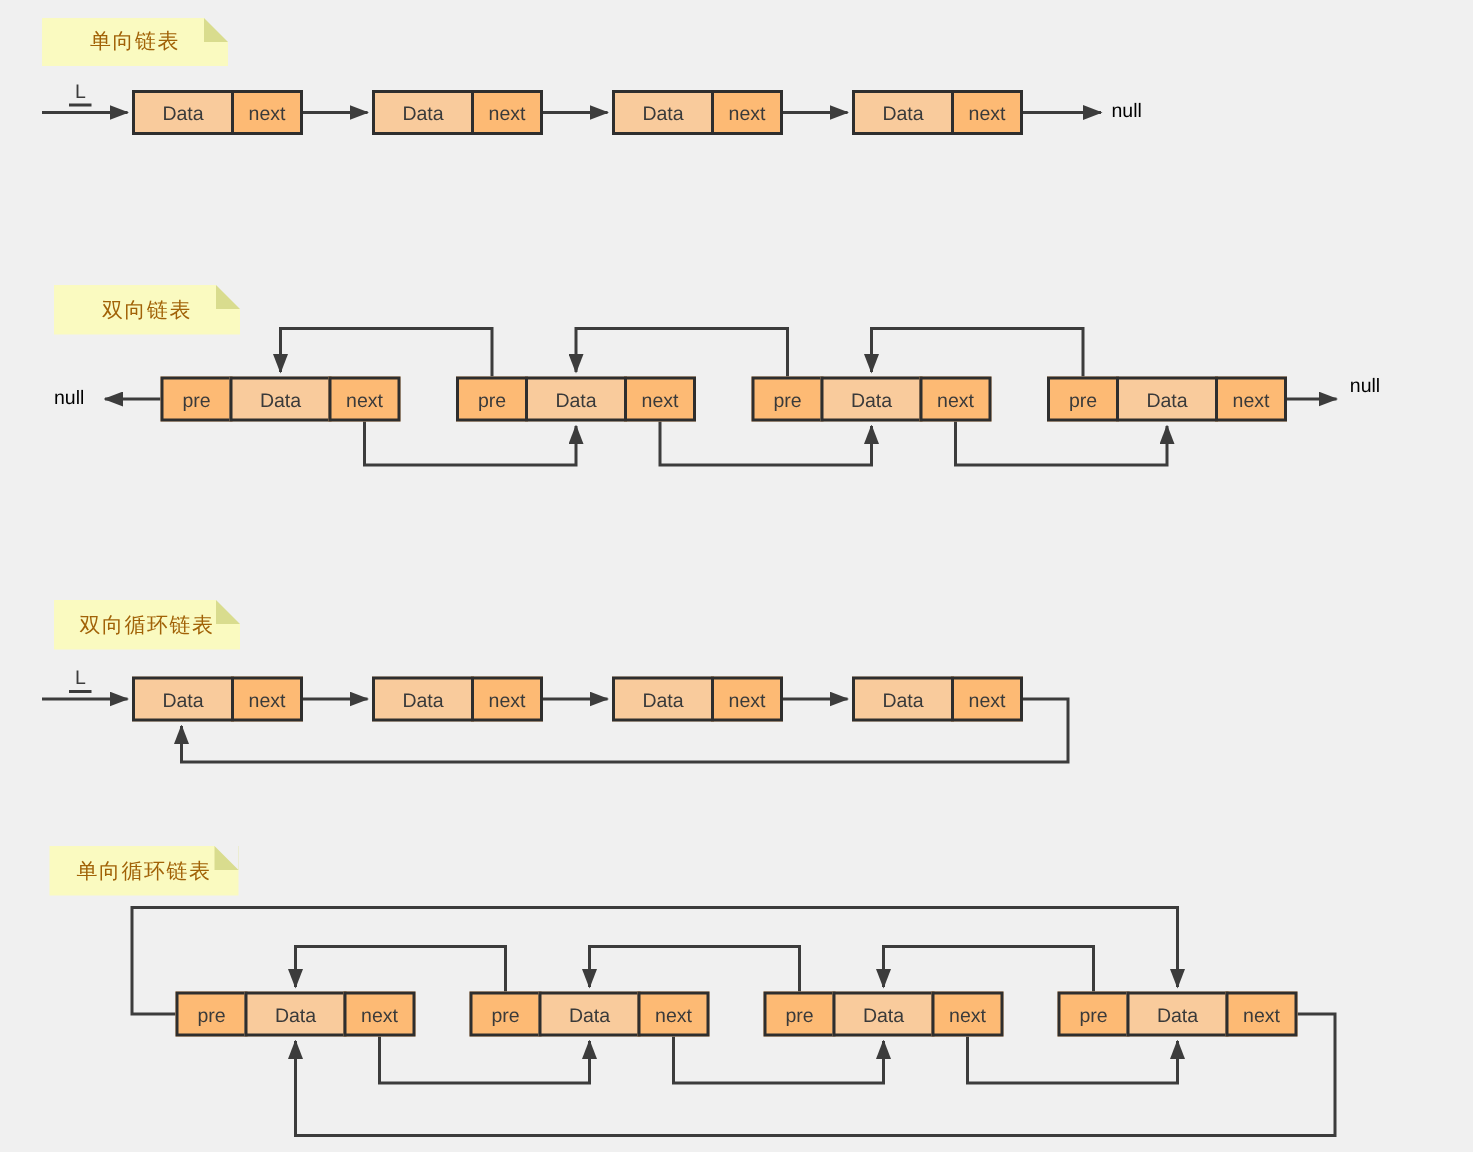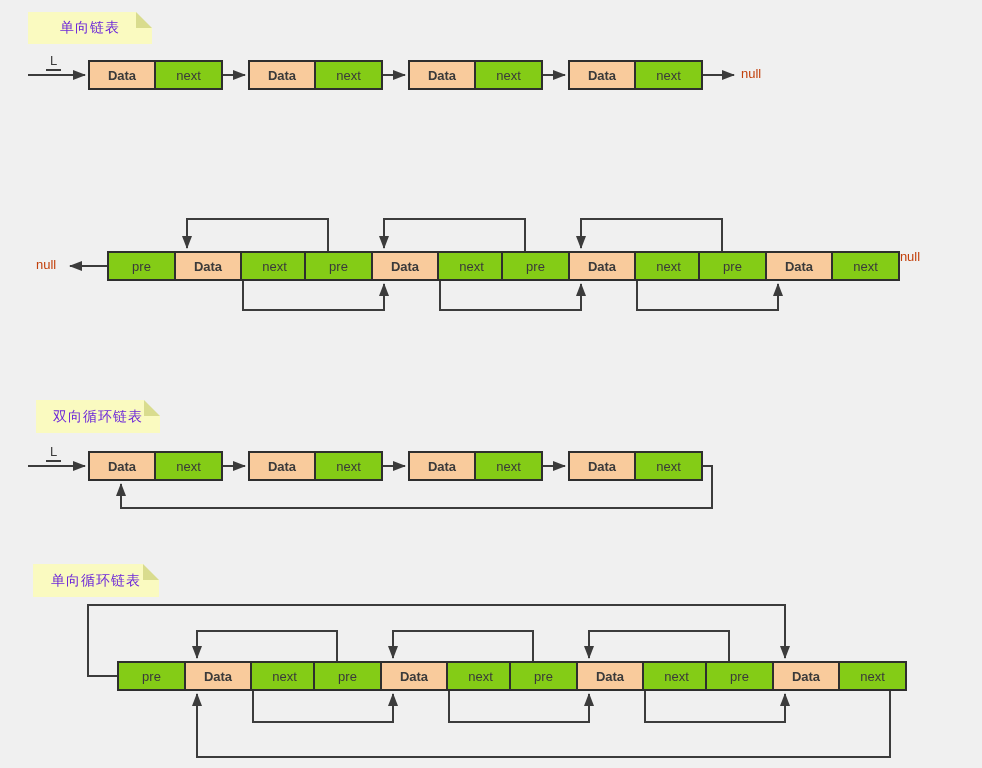--- a/index.html
+++ b/index.html
@@ -10,47 +10,47 @@
     position:relative;overflow:hidden;
   }
   .canvas{position:absolute;left:0;top:0;width:982px;height:768px;}
   .wires{position:absolute;left:0;top:0;pointer-events:none;}
 
   
   .note{
     position:absolute;
     background:#fafac0;
     display:flex;align-items:center;justify-content:center;
-    font-size:14px;color:#6d28d9;letter-spacing:1px;
+    font-size:14px;color:#a16207;letter-spacing:1px;
     box-shadow:0 0 0 0;
   }
   .note .fold{
     position:absolute;top:0;right:0;width:0;height:0;
     border-style:solid;border-width:0 16px 16px 0;
     border-color:#f0f0f0 #f0f0f0 #d9dc8e #d9dc8e;
   }
 
   
   .node{position:absolute;display:flex;height:30px;}
   .cell{
     box-sizing:border-box;height:30px;
     border:2px solid #2e2e2e;
     display:flex;align-items:center;justify-content:center;
     font-size:13px;color:#3a3a3a;
   }
   .cell + .cell{margin-left:-2px;}
-  .cell.data{width:68px;background:#f9cb9c;font-weight:bold;}
-  .cell.ptr{width:69px;background:#84cc16;}
+  .cell.data{width:68px;background:#f9cb9c;}
+  .cell.ptr{width:48px;background:#fdba74;}
 
   
   .head-label{
     position:absolute;font-size:13px;color:#3c3c3c;
     border-bottom:2px solid #3c3c3c;padding:0 4px 1px 4px;
   }
-  .null-label{position:absolute;font-size:13px;color:#c2410c;line-height:14px;}
+  .null-label{position:absolute;font-size:13px;color:#000000;line-height:14px;}
   .null-wrap{width:24px;word-break:break-all;text-align:center;}
 </style>
 </head>
 <body>
 
 <div class="canvas">
 
   <svg class="wires" width="982" height="768">
     <defs>
       <marker id="ah" viewBox="0 0 13 10" refX="12" refY="5" markerWidth="13" markerHeight="10" markerUnits="userSpaceOnUse" orient="auto">
@@ -108,20 +108,24 @@
   <div class="node" style="left:408px;top:60px">
     <div class="cell data">Data</div>
     <div class="cell ptr">next</div>
   </div>
   <div class="node" style="left:568px;top:60px">
     <div class="cell data">Data</div>
     <div class="cell ptr">next</div>
   </div>
   <span class="null-label" style="left:741px;top:67px">null</span>
 
+  <div class="note" style="left:36px;top:190px;width:124px;height:33px">
+    <span>双向链表</span>
+    <span class="fold"></span>
+  </div>
   <span class="null-label" style="left:36px;top:258px">null</span>
 
   <div class="node" style="left:107px;top:251px">
     <div class="cell ptr">pre</div>
     <div class="cell data">Data</div>
     <div class="cell ptr">next</div>
   </div>
   <div class="node" style="left:304px;top:251px">
     <div class="cell ptr">pre</div>
     <div class="cell data">Data</div>

